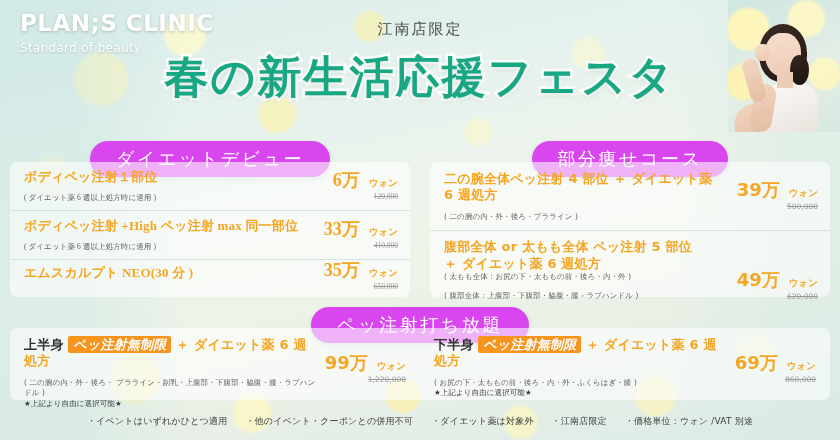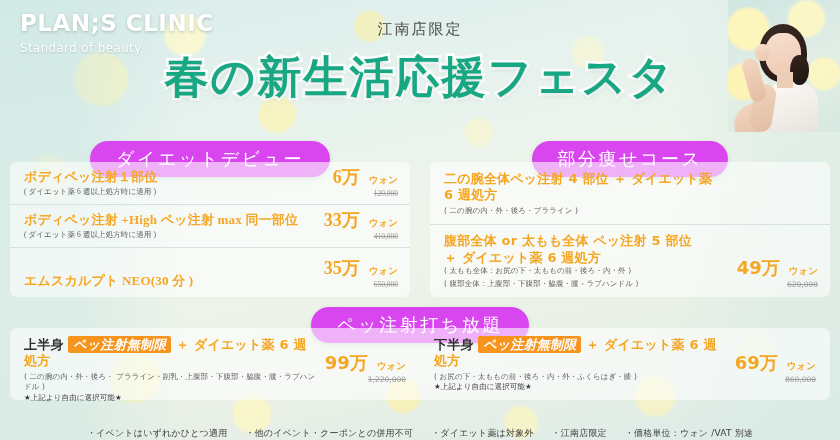--- a/index.html
+++ b/index.html
@@ -82,35 +82,35 @@
   #card-left { left:10px;  top:162px; width:400px; height:135px;font-family:Liberation Serif, serif; }
   #card-right{ left:430px; top:162px; width:400px; height:135px; }
   #card-bottom{ left:10px; top:328px; width:820px; height:72px; }
 
   .row{ position:relative; padding:7px 12px 6px 14px; }
   .row + .row{ border-top:1px solid rgba(175,200,195,.45); }
   .row-title{ font-size:13px; font-weight:bold; color:#f5a623; line-height:1.25;
       padding-right:92px; letter-spacing:.2px; }
   .row-title .blk{ color:#2f2f2f; }
   .hl{ background:#f7941e; color:#fff; padding:1px 5px; border-radius:2px;font-style:italic; }
-  .row-note{ font-size:7.5px; color:#5d5d5d; line-height:1.45; margin-top:2px; padding-right:92px;
+  .row-note{ font-size:7.5px; color:#5d5d5d; line-height:1.45; margin-top:8px; padding-right:92px;
       letter-spacing:.1px; }
   .row-star{ font-size:7.5px; color:#3a3a3a; line-height:1.45; letter-spacing:.1px; }
 
   .price{ position:absolute; right:12px; top:50%; transform:translateY(-50%); text-align:right; }
   .price-now{ font-size:18px; font-weight:bold; color:#f5a623; white-space:nowrap; line-height:1; }
   .price-now .unit{ font-size:9.5px; font-weight:bold; margin-left:9px; }
   .price-old{ font-size:7.5px; color:#9a9a9a; text-decoration:line-through; margin-top:3px; }
 
   
   .bot-wrap{ display:flex; height:100%; }
   .bot-col{ flex:1; position:relative; padding:9px 12px 0 14px; }
 
   
-  .footer{ position:absolute; left:0; right:0; bottom:0; text-align:center; font-size:9px;
+  .footer{ position:absolute; left:0; right:0; bottom:12px; text-align:center; font-size:9px;
       color:#3d3d3d; letter-spacing:.2px; }
   .footer span{ margin:0 9px; white-space:nowrap; }
 </style>
 </head>
 <body>
 
 <div class="bg-wash"></div>
 
 <div class="model">
   <div class="m-bg"></div>
@@ -151,33 +151,37 @@
     </div>
   </div>
   <div class="row">
     <div class="row-title">ボディペッ注射 +High ペッ注射 max 同一部位</div>
     <div class="row-note">( ダイエット薬 6 週以上処方時に適用 )</div>
     <div class="price">
       <div class="price-now"><span>33万</span><span class="unit">ウォン</span></div>
       <div class="price-old">410,000</div>
     </div>
   </div>
-  <div class="row" style="padding-top:25px;padding-bottom:11px">
+  <div class="row" style="padding-top:5px;padding-bottom:11px">
     <div class="row-title">エムスカルプト NEO(30 分 )</div>
     <div class="price">
       <div class="price-now"><span>35万</span><span class="unit">ウォン</span></div>
       <div class="price-old">650,000</div>
     </div>
   </div>
 </div>
 
 <div class="card" id="card-right">
   <div class="row" style="padding-top:9px;padding-bottom:8px">
     <div class="row-title">二の腕全体ペッ注射 4 部位 ＋ ダイエット薬 6 週処方</div>
     <div class="row-note">( 二の腕の内・外・後ろ・ブラライン )</div>
+    <div class="price">
+      <div class="price-now"><span>39万</span><span class="unit">ウォン</span></div>
+      <div class="price-old">500,000</div>
+    </div>
   </div>
   <div class="row" style="padding-top:8px">
     <div class="row-title">腹部全体 or 太もも全体 ペッ注射 5 部位</div>
     <div class="row-title">＋ ダイエット薬 6 週処方</div>
     <div class="row-note" style="margin-top:0">( 太もも全体：お尻の下・太ももの前・後ろ・内・外 )</div>
     <div class="row-note">( 腹部全体：上腹部・下腹部・脇腹・腰 - ラブハンドル )</div>
     <div class="price" style="top:auto;bottom:7px;transform:none">
       <div class="price-now"><span>49万</span><span class="unit">ウォン</span></div>
       <div class="price-old">620,000</div>
     </div>

